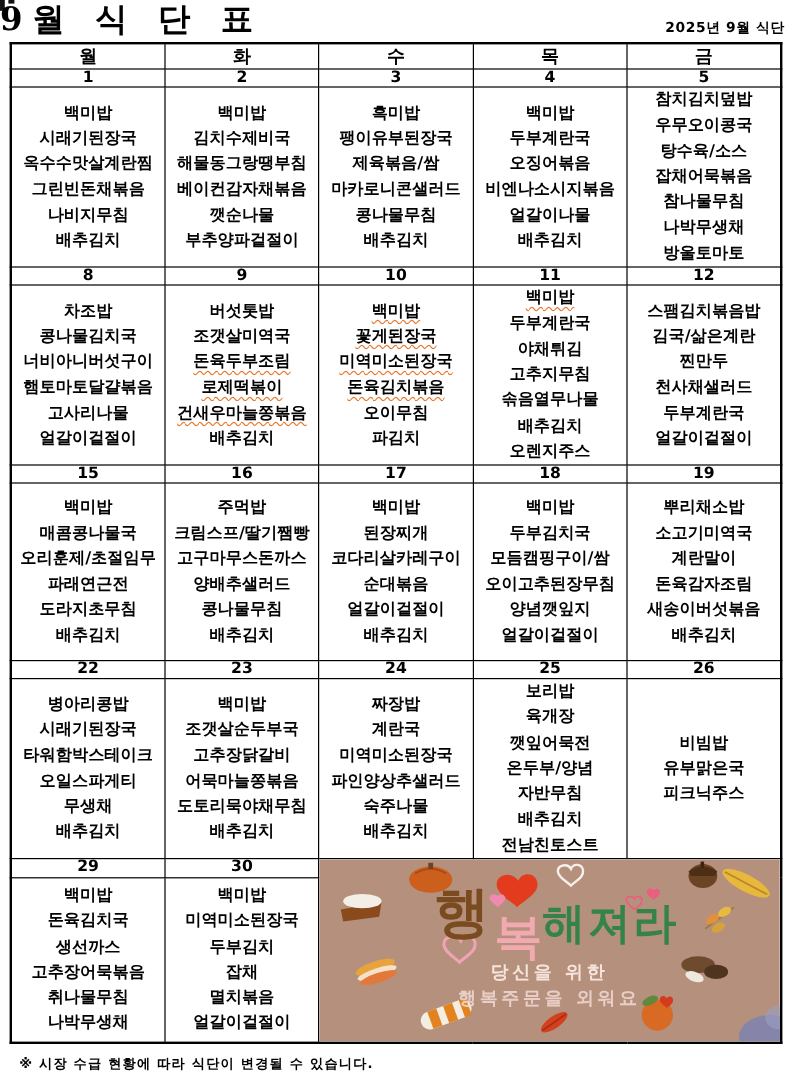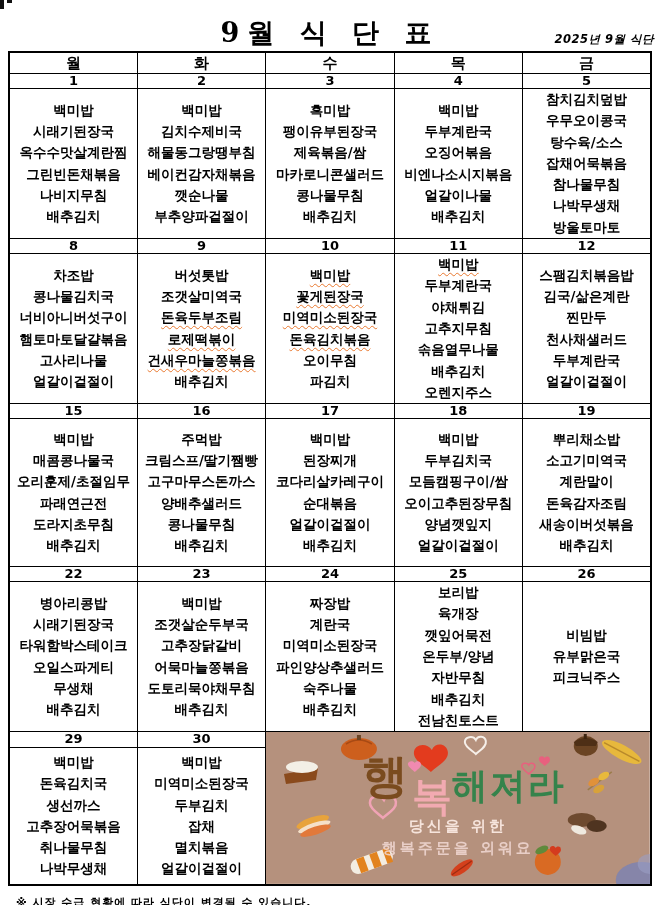--- a/index.html
+++ b/index.html
@@ -6,25 +6,25 @@
   body{
     width:660px;height:905px;background:#ffffff;position:relative;
     font-family:"DejaVu Sans","Liberation Sans",sans-serif;color:#000;
     -webkit-font-smoothing:none;
   }
   .corner-mark{position:absolute;left:0;top:0;width:4px;height:9px;background:#111;}
   .corner-mark2{position:absolute;left:7px;top:0;width:5px;height:3px;background:#111;}
 
   .header{position:relative;height:34px;}
   .page-title{
-    margin:16px;text-align:center;font-family:"DejaVu Serif","Liberation Serif",serif;
+    margin:0;font-family:"DejaVu Serif","Liberation Serif",serif;
     font-size:27px;font-weight:bold;letter-spacing:8px;line-height:34px;
   }
   .subtitle{
-    position:absolute;right:6px;top:16px;font-size:11.5px;font-weight:bold;letter-spacing:0.5px;font-style:italic;
+    position:absolute;right:6px;top:16px;font-size:11.5px;font-weight:bold;letter-spacing:0.5px;
   }
 
   table.menu-table{
     border-collapse:collapse;table-layout:fixed;
     width:644px;margin:1px 8px 0 8px;border:2px solid #000;
   }
   .menu-table th,.menu-table td{border:1px solid #000;padding:0;overflow:hidden;}
   th.day-header{height:20px;font-size:15px;font-weight:bold;text-align:center;}
   td.date-cell{height:14px;font-size:13px;font-weight:bold;text-align:center;line-height:14px;}
   td.menu-cell{height:147px;vertical-align:middle;}

